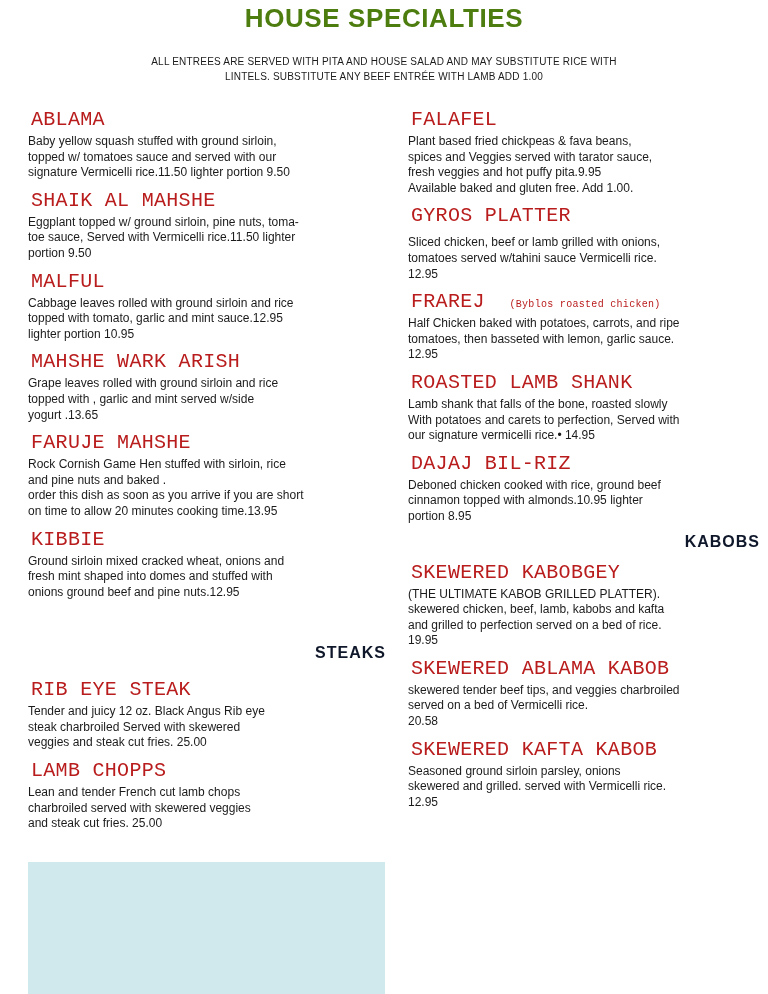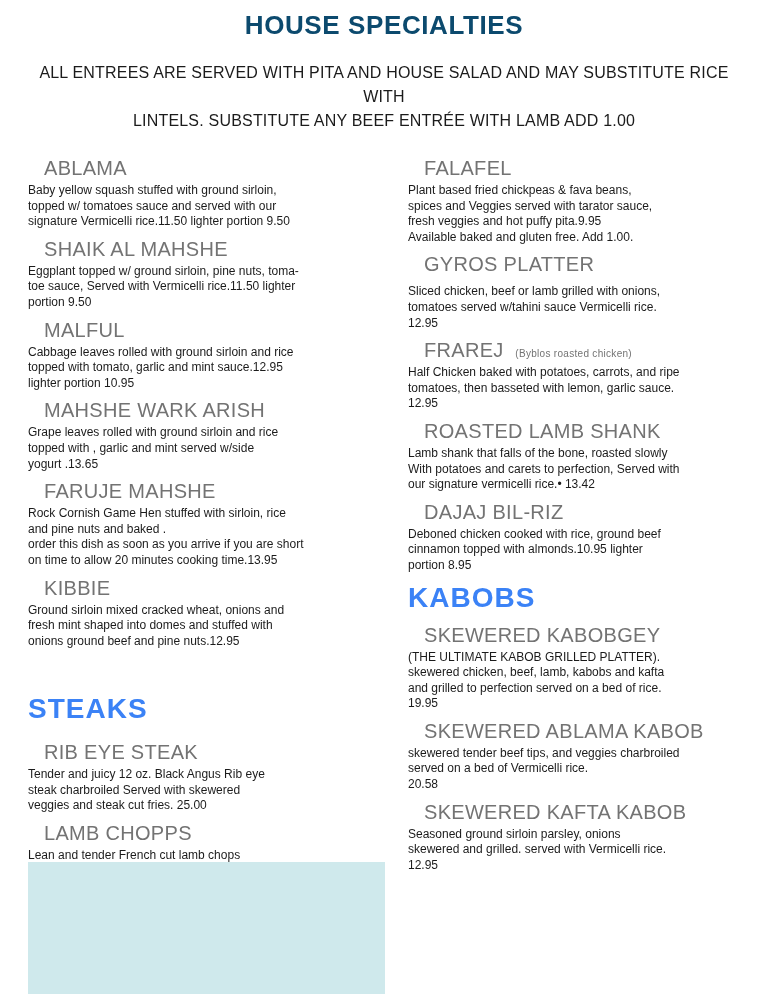--- a/index.html
+++ b/index.html
@@ -10,63 +10,64 @@
     background: #ffffff;
     font-family: "Liberation Sans", sans-serif;
     color: #1b1b1b;
     overflow: hidden;
   }
   .title {
     text-align: center;
     font-size: 26px;
     font-weight: 700;
     letter-spacing: 0.6px;
-    color: #0c4a6e;
-    padding-top: 10px;
+    color: #4d7c0f;
+    padding-top: 3px;
     margin: 0;
   }
   .subtitle {
     text-align: center;
-    font-size: 16px;
+    font-size: 10px;
     line-height: 1.5;
     letter-spacing: 0.2px;
     margin: 20px 30px 0 30px;
     white-space: pre-line;
     color: #1b1b1b;
   }
   .columns {
     display: flex;
     margin-top: 24px;
     padding-left: 28px;
     padding-right: 6px;
     gap: 22px;
   }
   .col-left  { width: 358px; flex: none; }
   .col-right { width: 352px; flex: none; }
   .menu-item { margin-bottom: 8px; }
   .item-name {
-    color: #737373;
+    color: #b91c1c;
     font-size: 20px;
     font-weight: 400;
     letter-spacing: 0.3px;
-    margin: 0 0 3px 16px;
+    margin: 0 0 3px 3px;
+    font-family: Liberation Mono, monospace;
   }
   .item-note { font-size: 10px; }
   .item-desc {
     font-size: 12px;
     line-height: 1.3;
     margin: 0;
     white-space: pre-line;
   }
   .section-header {
-    text-align: left;
-    font-size: 28px;
+    text-align: right;
+    font-size: 16px;
     font-weight: 700;
     letter-spacing: 1px;
-    color: #3b82f6;
+    color: #0f172a;
     margin: 0;
   }
   .steaks-header { margin: 44px 0 16px 0; }
   .kabobs-header { margin: 4px 0 10px 0; }
   .highlight-box {
     position: absolute;
     left: 28px;
     top: 862px;
     width: 357px;
     height: 132px;
@@ -172,21 +173,21 @@
         <h3 class="item-name"><span>FRAREJ</span>&nbsp; <span class="item-note">(Byblos roasted chicken)</span></h3>
         <p class="item-desc">Half Chicken baked with potatoes, carrots, and ripe
 tomatoes, then basseted with lemon, garlic sauce.
 12.95</p>
       </div>
 
       <div class="menu-item">
         <h3 class="item-name">ROASTED LAMB SHANK</h3>
         <p class="item-desc">Lamb shank that falls of the bone, roasted slowly
 With potatoes and carets to perfection, Served with
-our signature vermicelli rice.• 13.42</p>
+our signature vermicelli rice.• 14.95</p>
       </div>
 
       <div class="menu-item">
         <h3 class="item-name">DAJAJ BIL-RIZ</h3>
         <p class="item-desc">Deboned chicken cooked with rice, ground beef
 cinnamon topped with almonds.10.95 lighter
 portion 8.95</p>
       </div>
 
       <h2 class="section-header kabobs-header">KABOBS</h2>

